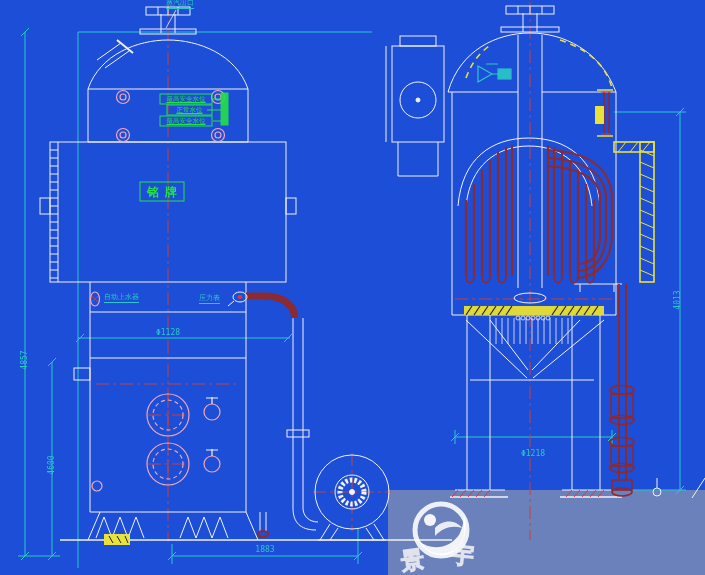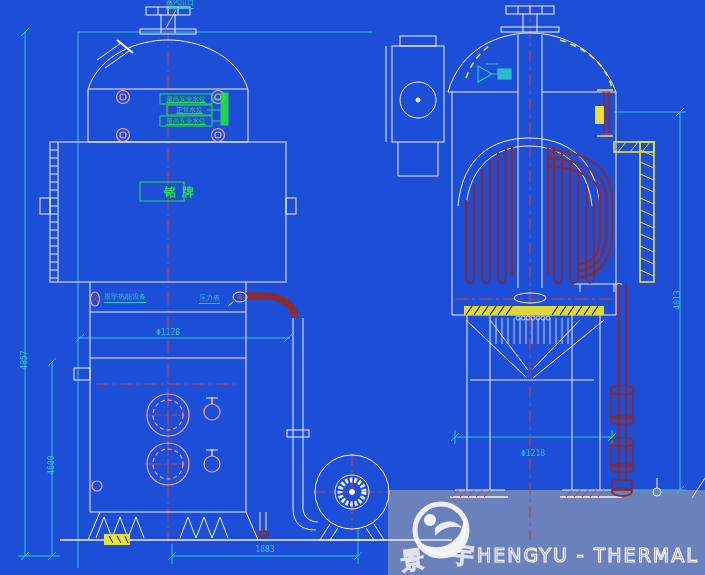--- a/index.html
+++ b/index.html
@@ -8,21 +8,21 @@
   .abs{position:absolute;}
   svg{position:absolute;left:0;top:0;}
   .lbl{position:absolute;white-space:nowrap;line-height:1;}
   .cyan-lbl{color:#2bc8c8;font-size:7px;border-bottom:1px solid #2bc8c8;padding-bottom:1px;
             font-family:"DejaVu Sans",sans-serif;}
   .green-lbl{color:#25e04a;font-size:6.5px;text-align:center;font-family:"DejaVu Sans",sans-serif;text-decoration:underline;}
   .dim{color:#2bc8c8;font-size:8px;font-family:"DejaVu Sans Mono",monospace;}
   .dim.rot{transform:translate(-50%,-50%) rotate(-90deg);}
   .dim.ctr{transform:translate(-50%,0);}
   .nameplate{color:#25e04a;font-size:12px;letter-spacing:6px;text-align:center;
-             padding-left:20px;font-weight:bold;}
+             padding-left:3px;font-weight:bold;}
   .wm-band{position:absolute;left:388px;top:490px;width:317px;height:85px;
            background:rgba(158,163,168,0.60);}
   .wm-big{position:absolute;left:471px;top:505px;width:234px;font-size:34px;font-weight:bold;
           letter-spacing:1px;color:#fbfbfc;text-shadow:2px 2px 2px rgba(70,72,76,0.9);
           font-family:"DejaVu Sans",sans-serif;}
   .wm-sub{position:absolute;left:477px;top:544px;font-size:19px;letter-spacing:2px;
           color:transparent;-webkit-text-stroke:1.2px rgba(250,250,252,0.95);
           font-family:"DejaVu Sans",sans-serif;}
   .wm-seal{position:absolute;font-size:23px;color:transparent;
            -webkit-text-stroke:1px rgba(245,245,247,0.85);font-weight:bold;}
@@ -257,33 +257,32 @@
   </svg>
 
   <div class="lbl cyan-lbl" style="left:166px;top:0px;">蒸汽出口</div>
 
   <div class="lbl green-lbl" style="left:161px;top:96px;width:50px;">最高安全水位</div>
   <div class="lbl green-lbl" style="left:168px;top:107px;width:43px;">正常水位</div>
   <div class="lbl green-lbl" style="left:161px;top:118px;width:50px;">最高安全水位</div>
 
   <div class="lbl nameplate" style="left:140px;top:186px;width:44px;">铭牌</div>
 
-  <div class="lbl cyan-lbl" style="left:104px;top:294px;">景宇热能设备</div>
+  <div class="lbl cyan-lbl" style="left:104px;top:294px;">自动上水器</div>
   <div class="lbl cyan-lbl" style="left:199px;top:295px;">压力表</div>
 
   <div class="lbl dim rot" style="left:25px;top:360px;">4857</div>
   <div class="lbl dim rot" style="left:52px;top:465px;">4600</div>
   <div class="lbl dim ctr" style="left:168px;top:329px;">Φ1128</div>
   <div class="lbl dim ctr" style="left:265px;top:546px;">1883</div>
   <div class="lbl dim ctr" style="left:533px;top:450px;">Φ1218</div>
   <div class="lbl dim rot" style="left:678px;top:300px;">4013</div>
 
   <svg class="abs" style="left:404px;top:500px;" width="74" height="62" viewBox="0 0 74 62">
     <circle cx="37" cy="30" r="26" stroke="#ffffff" stroke-width="5" fill="none" opacity="0.88"></circle>
     <circle cx="26" cy="20" r="6" fill="#ffffff" opacity="0.92"></circle>
     <path d="M15,41 C27,51 45,49 55,35 C59,27 61,18 59,12 C64,24 63,39 53,49 C41,61 22,55 15,41 Z" fill="#ffffff" opacity="0.9"></path>
     <path d="M31,36 C39,27 49,25 58,28 C51,19 38,20 31,28 Z" fill="#ffffff" opacity="0.85"></path>
   </svg>
 
-  <div class="wm-sub">HENGYU - THERMAL</div>
   <div class="wm-seal" style="left:401px;top:545px;transform:rotate(-8deg);">景</div>
   <div class="wm-seal" style="left:451px;top:540px;transform:rotate(6deg);">宇</div>
 </div>
 
 </body></html>

